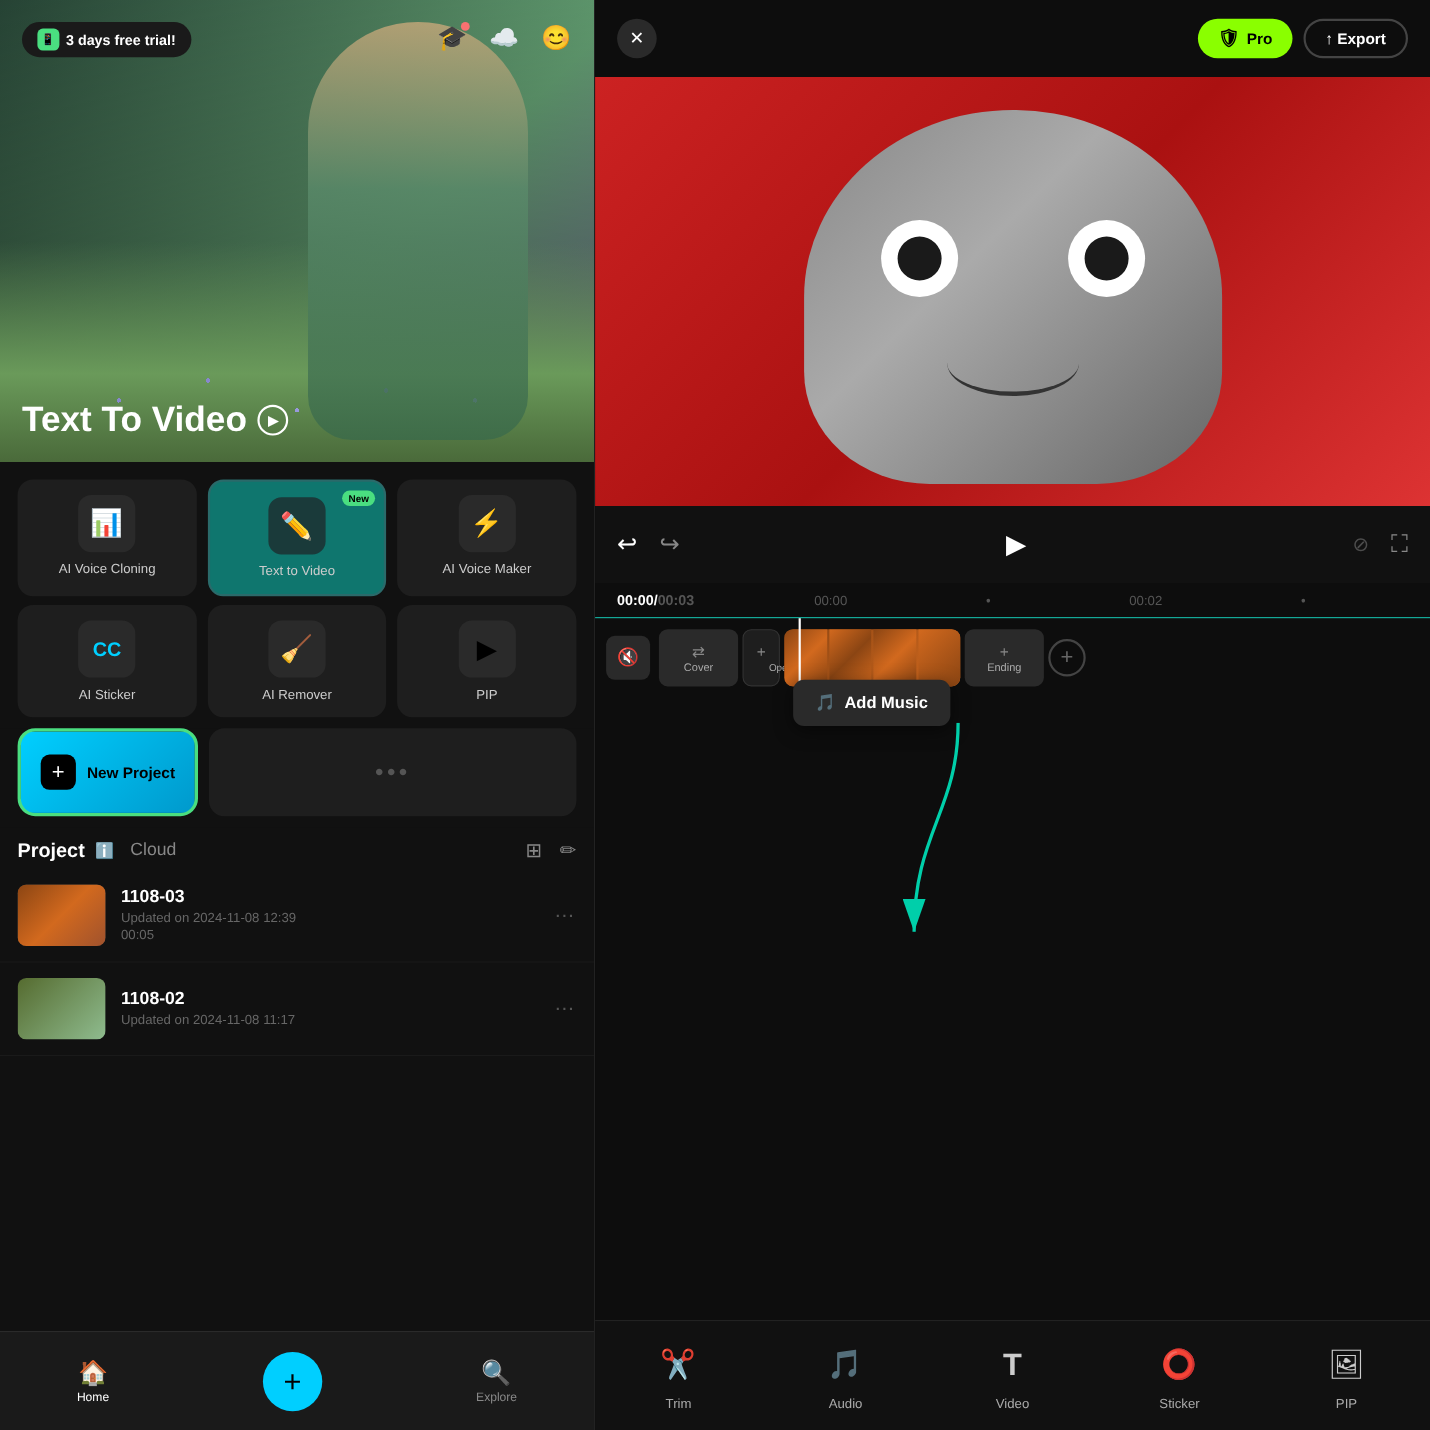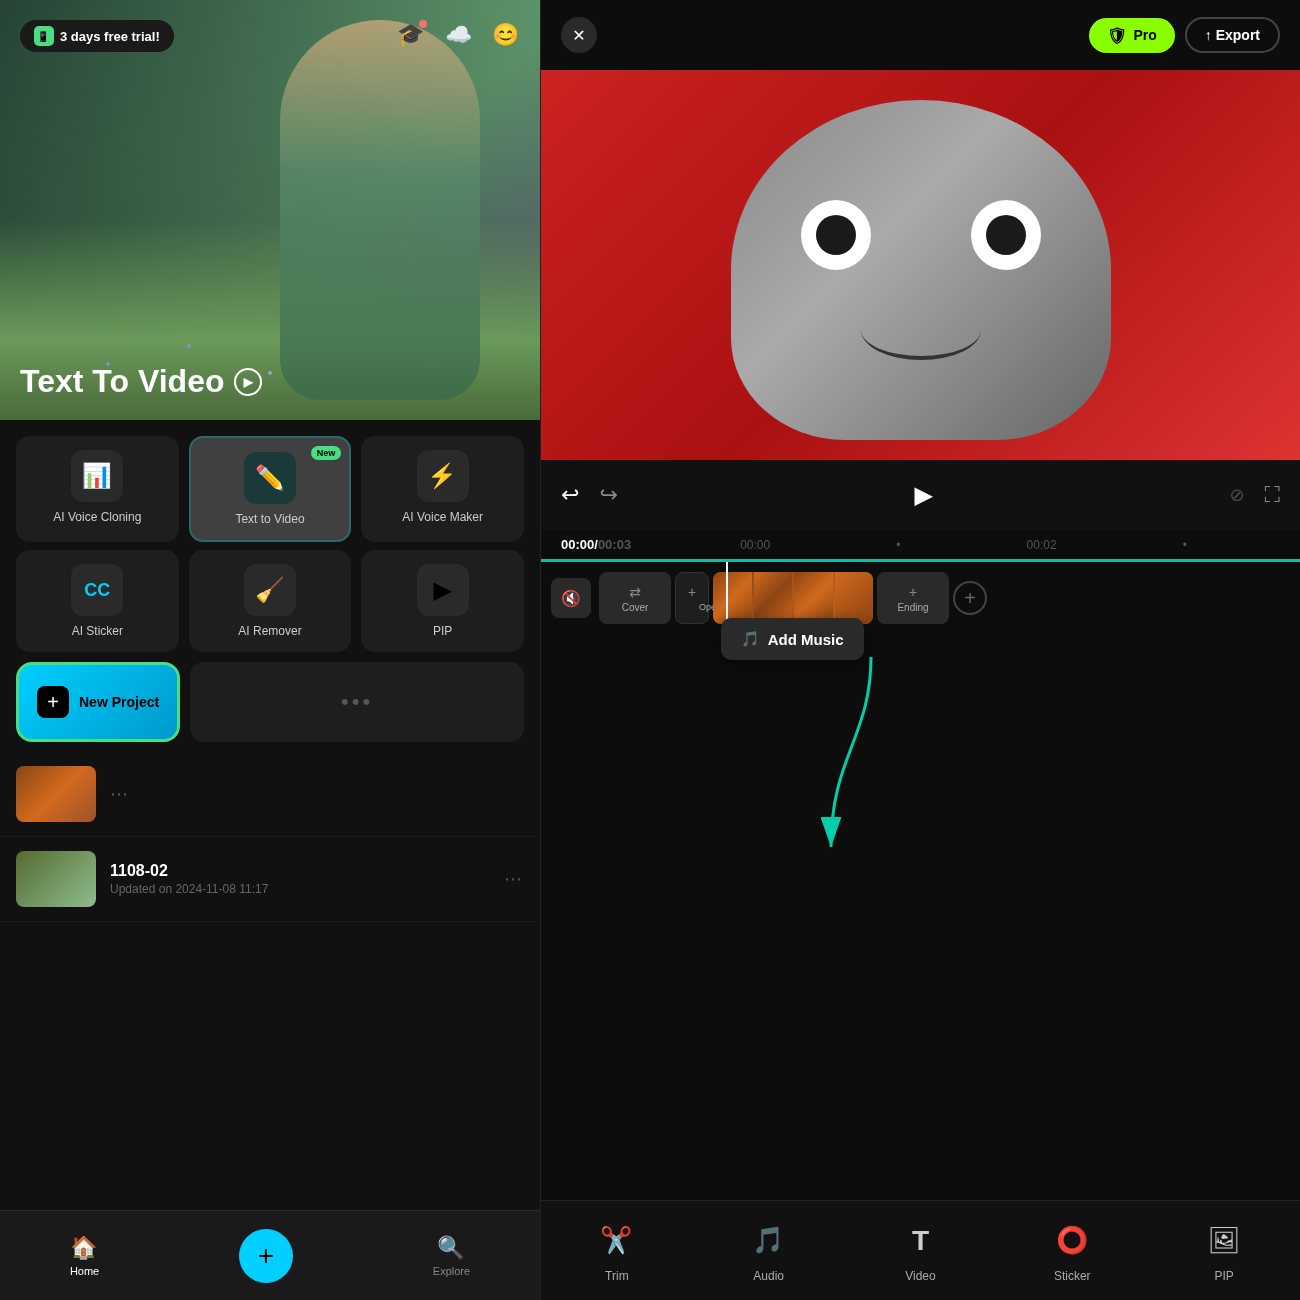--- a/index.html
+++ b/index.html
@@ -142,21 +142,21 @@
       padding: 14px 10px;
       display: flex;
       flex-direction: column;
       align-items: center;
       gap: 8px;
       position: relative;
       min-height: 100px;
     }
 
     .tool-card.active-card {
-      background: #404040;
+      background: #0f766e;
       border: 2px solid #2a6a6a;
     }
 
     .tool-icon-wrap {
       width: 52px;
       height: 52px;
       background: #2a2a2a;
       border-radius: 12px;
       display: flex;
       align-items: center;
@@ -550,21 +550,21 @@
       overflow: hidden;
     }
 
     .time-ruler {
       height: 32px;
       background: #0d0d0d;
       display: flex;
       align-items: center;
       padding: 0 20px;
       gap: 16px;
-      border-bottom: 3px solid #14b8a6;
+      border-bottom: 1px solid #14b8a6;
     }
 
     .time-start {
       color: #fff;
       font-size: 13px;
       font-weight: 600;
     }
 
     .time-total {
       color: #555;
@@ -885,25 +885,39 @@
   <div style="display:flex;gap:10px;padding:0 16px 10px;background:#111;">
     <div class="new-project-btn">
       <div class="plus-icon-btn">+</div>
       <span class="new-project-label">New Project</span>
     </div>
     <div class="more-card" style="flex:1;min-height:80px;">
       <span>•••</span>
     </div>
   </div>
 
+  <div class="project-section">
+    <span class="project-title">Project</span>
+    <span class="project-info-icon">ℹ️</span>
+    <span class="cloud-label">Cloud</span>
+    <div class="project-icons">
+      <span>⊞</span>
+      <span>✏</span>
+    </div>
+  </div>
 
   <div class="project-list">
     <div class="project-item">
       <div class="project-thumb">
         <div class="project-thumb-cat"></div>
+      </div>
+      <div class="project-info">
+        <div class="project-name">1108-03</div>
+        <div class="project-date">Updated on 2024-11-08 12:39</div>
+        <div class="project-duration">00:05</div>
       </div>
       <span class="project-more">⋯</span>
     </div>
     <div class="project-item">
       <div class="project-thumb">
         <div class="project-thumb-cat2"></div>
       </div>
       <div class="project-info">
         <div class="project-name">1108-02</div>
         <div class="project-date">Updated on 2024-11-08 11:17</div>

